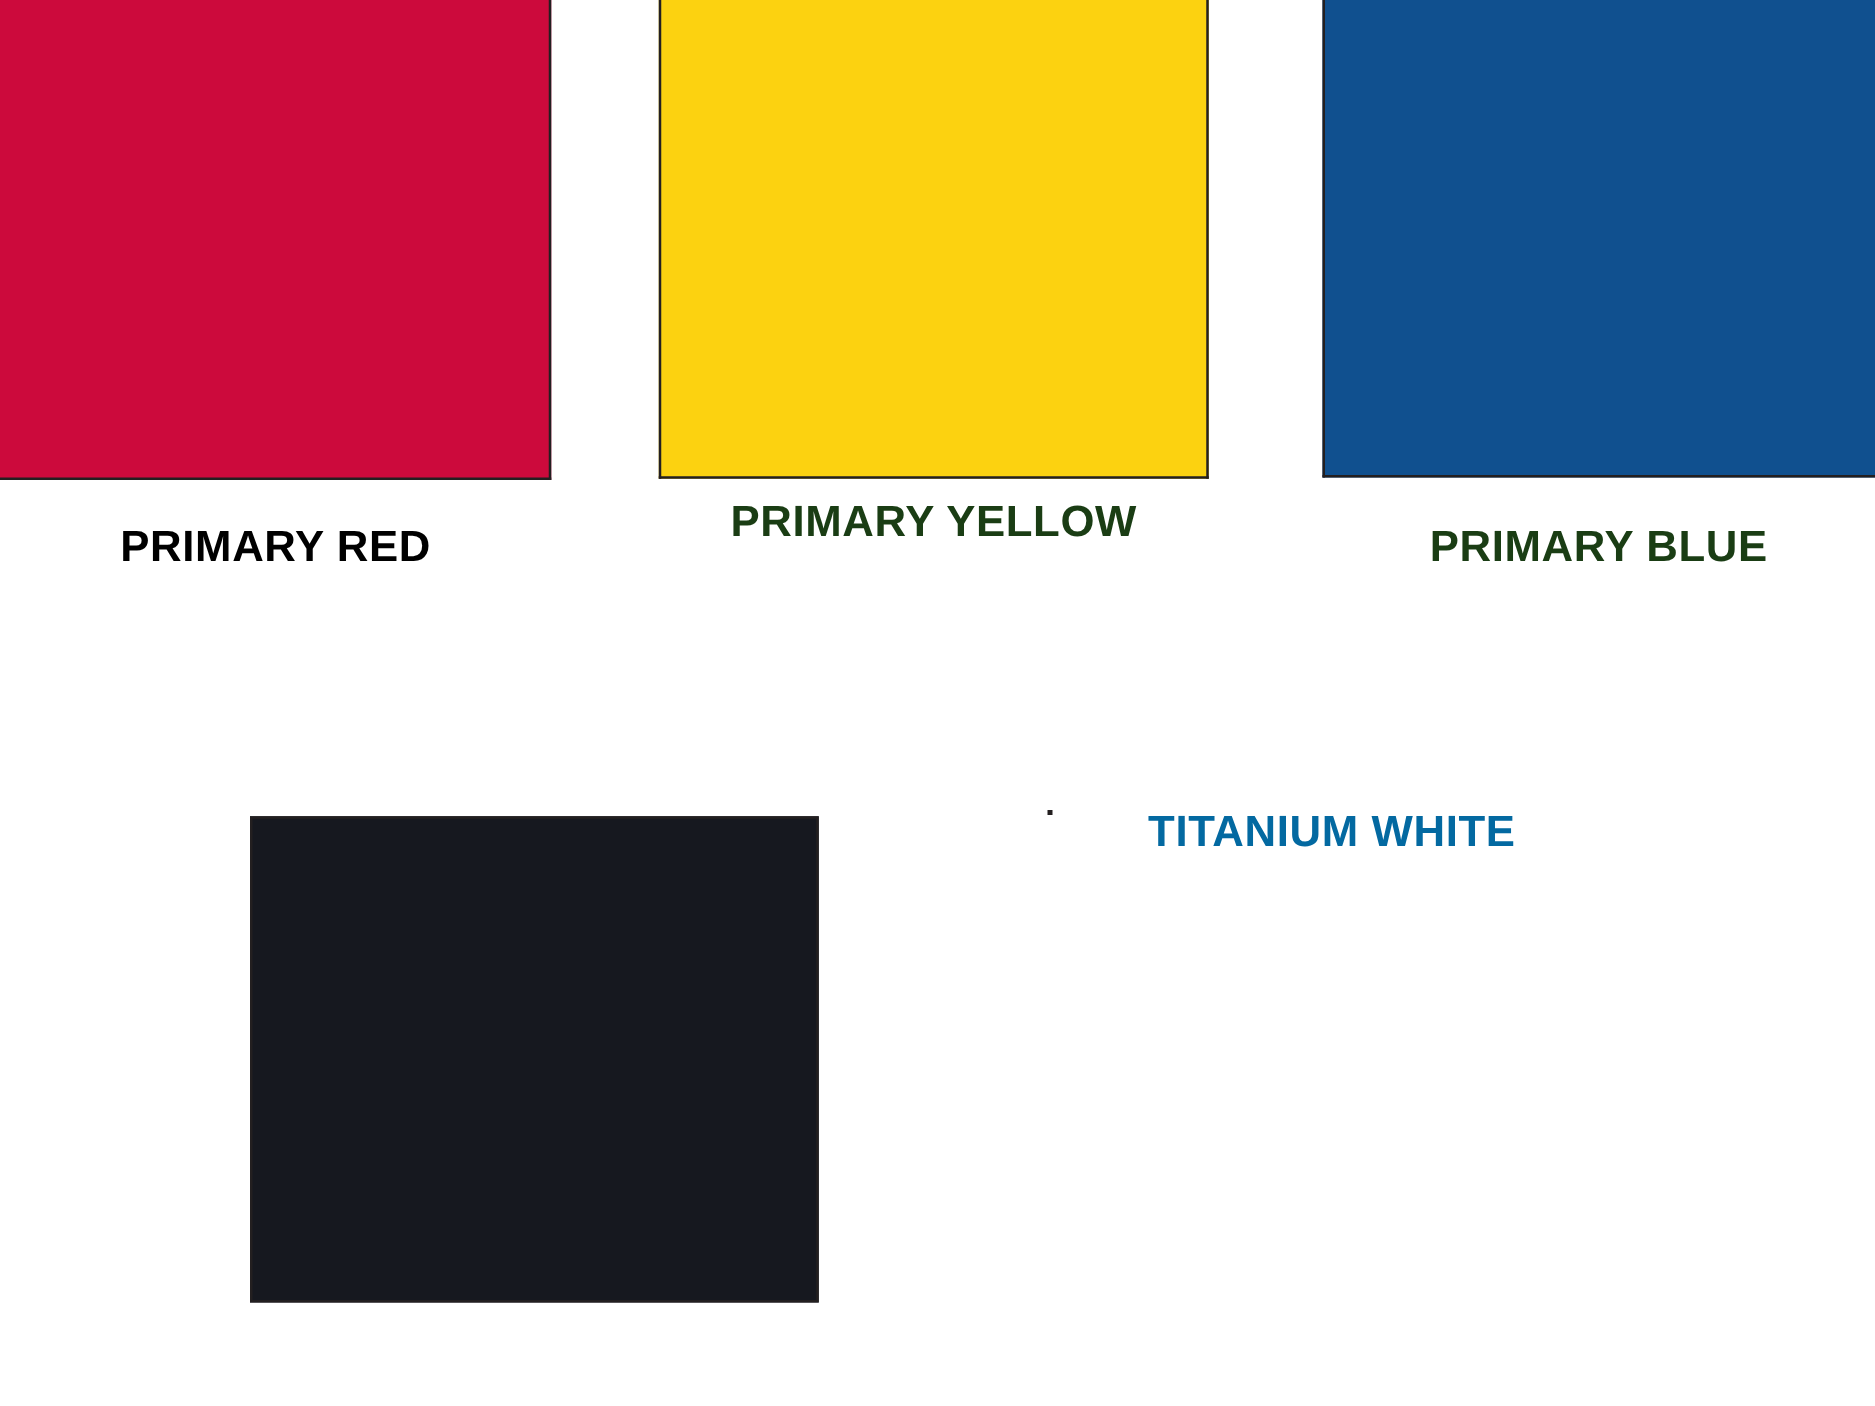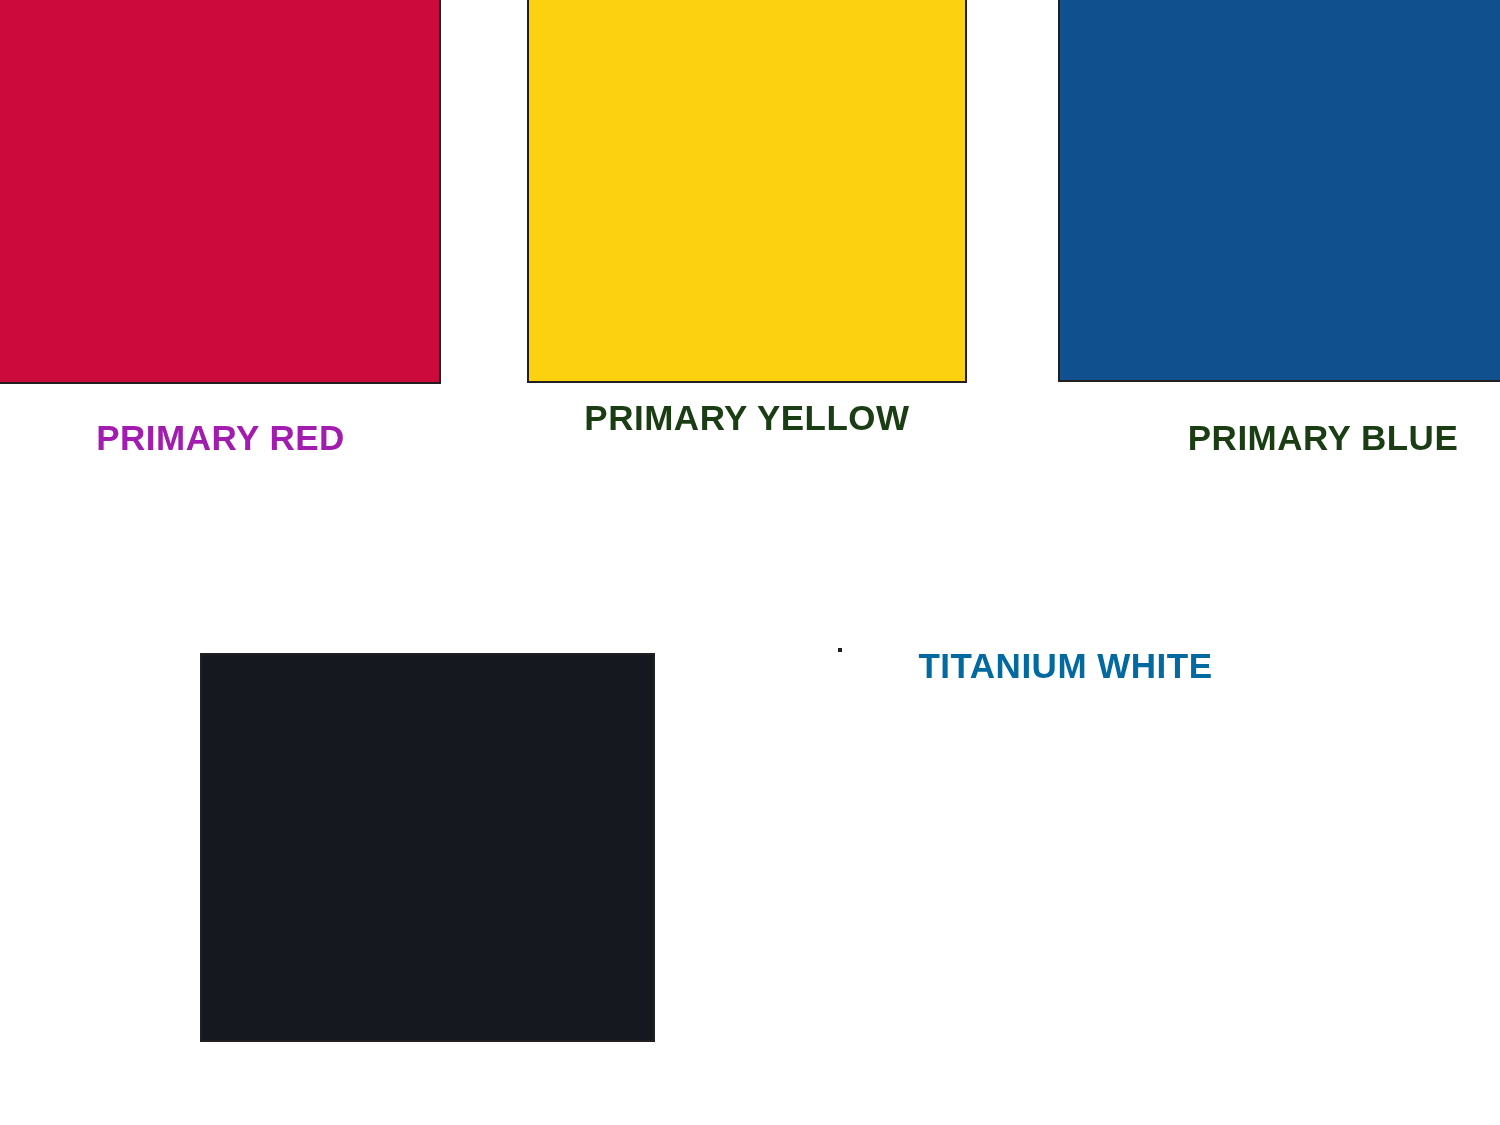--- a/index.html
+++ b/index.html
@@ -71,31 +71,31 @@
 
   #card-titanium-white   { left: 838px;  top: 648px; width: 455px; }
 </style>
 </head>
 <body style="background: rgb(255, 255, 255);">
 
 <div class="swatch-chart">
 
   <div class="swatch-card" id="card-primary-red">
     <div class="swatch-chip" style="background-color: rgb(204, 10, 60); border-color: rgb(35, 31, 32);"></div>
-    <div class="swatch-label" style="color: #a21caf;">PRIMARY RED</div>
+    <div class="swatch-label" style="color: #000000;">PRIMARY RED</div>
   </div>
 
   <div class="swatch-card" id="card-primary-yellow">
     <div class="swatch-chip" style="background-color: rgb(252, 210, 16); border-color: rgb(35, 31, 32);"></div>
     <div class="swatch-label" style="color: rgb(26, 61, 20);">PRIMARY YELLOW</div>
   </div>
 
   <div class="swatch-card" id="card-primary-blue">
     <div class="swatch-chip" style="background-color: rgb(16, 80, 143); border-color: rgb(35, 31, 32);"></div>
-    <div class="swatch-label" style="color: rgb(26, 61, 20); margin-left: 44px;">PRIMARY BLUE</div>
+    <div class="swatch-label" style="color: rgb(26, 61, 20);">PRIMARY BLUE</div>
   </div>
 
   <div class="swatch-card" id="card-mars-black">
     <div class="swatch-chip" style="background-color: rgb(22, 24, 31); border-color: rgb(35, 31, 32);"></div>
 
   </div>
 
   <div class="swatch-card" id="card-titanium-white">
     <div class="swatch-chip" style="background-color: rgb(255, 255, 255); border-color: rgb(35, 31, 32);"></div>
     <div class="swatch-label" style="color: #0369a1;">TITANIUM WHITE</div>

